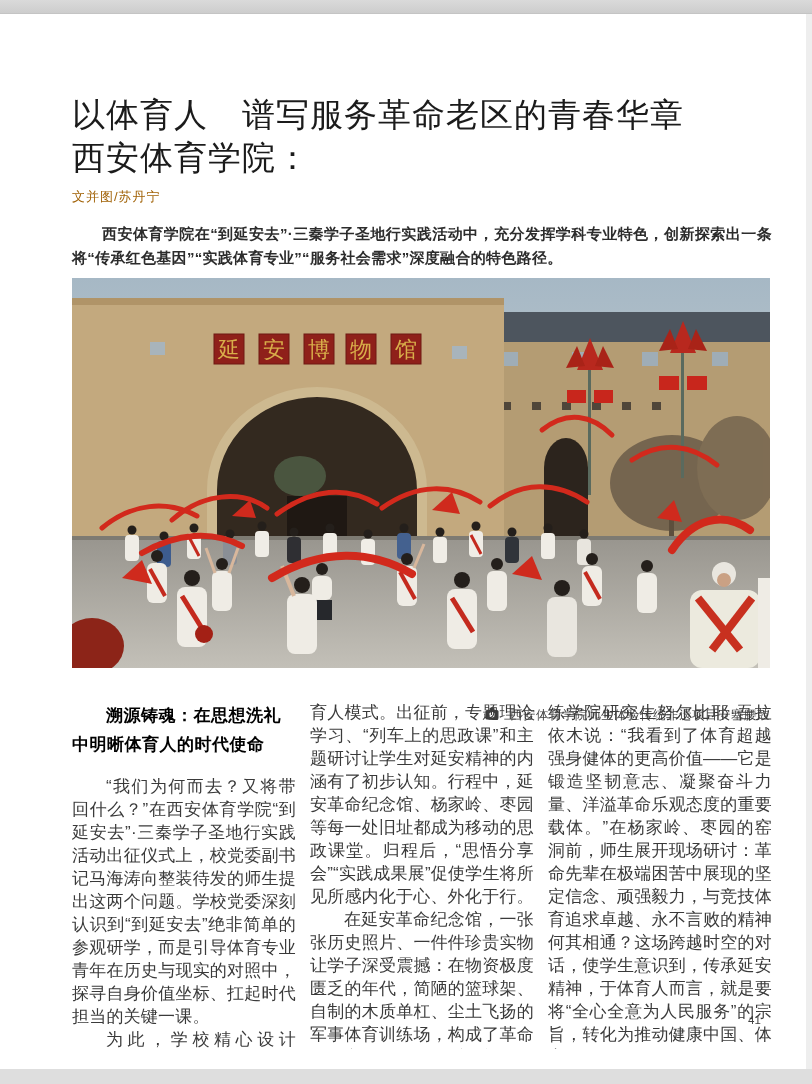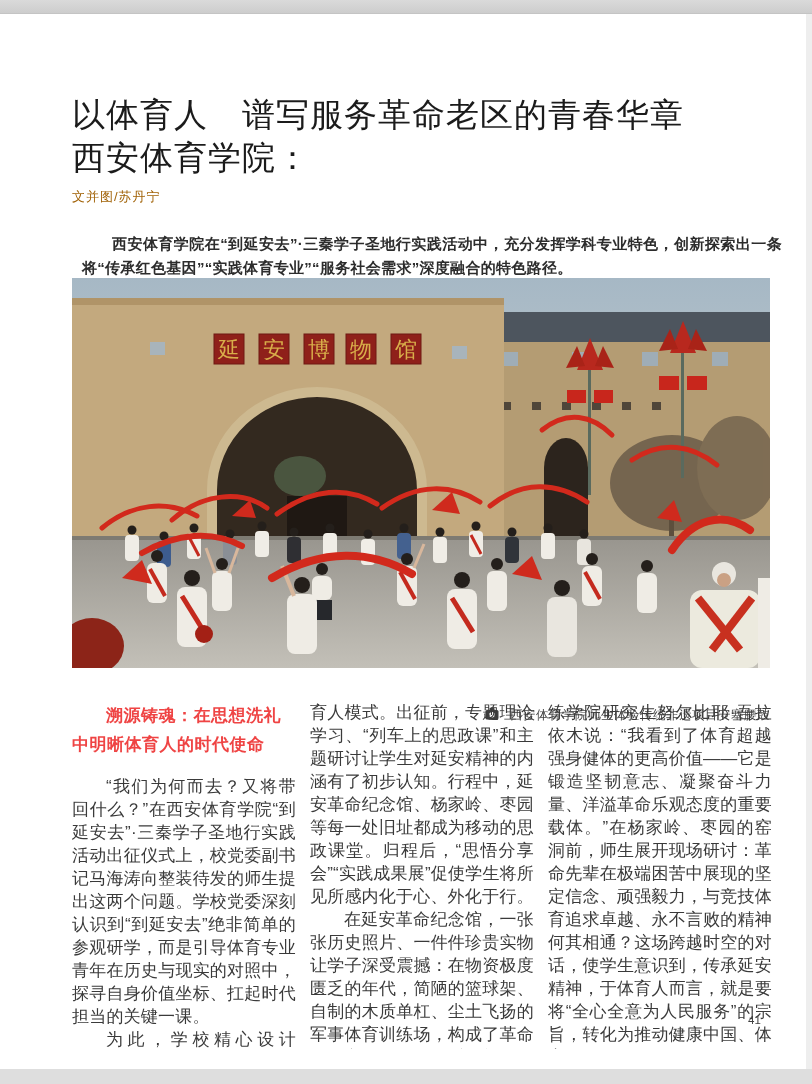--- a/index.html
+++ b/index.html
@@ -13,36 +13,36 @@
   .right-strip{position:absolute;right:0;top:14px;width:6px;height:1055px;background:#eeeeee;}
   .bottom-bar{position:absolute;left:0;top:1069px;width:812px;height:15px;background:#dedede;}
 
   .title{position:absolute;left:72px;top:94px;margin:0;
     font-family:"Liberation Serif","DejaVu Serif",serif;font-weight:400;
     font-size:33px;line-height:43px;color:#1b1b1b;letter-spacing:1px;}
   .title span{display:block;}
 
   .byline{position:absolute;left:72px;top:188px;font-size:13px;color:#a16207;letter-spacing:1px;}
 
-  .lede{position:absolute;left:72px;top:222px;width:700px;margin:10px;
+  .lede{position:absolute;left:72px;top:222px;width:700px;margin:0;
     font-size:15px;font-weight:bold;line-height:24px;color:#2c2c2c;
     text-indent:2em;text-align:justify;word-break:break-all;letter-spacing:0.3px;}
 
   .photo{position:absolute;left:72px;top:278px;width:698px;height:390px;margin:0;
     overflow:hidden;background:#b9c4cc;}
 
   .caption{position:absolute;left:72px;top:707px;width:698px;text-align:right;
     font-size:12.5px;color:#3c3c3c;letter-spacing:0.5px;}
   .caption .cam{display:inline-block;vertical-align:-1px;margin-right:7px;}
 
   .columns{position:absolute;left:72px;top:701px;width:700px;height:348px;
     display:flex;gap:14px;overflow:hidden;}
   .col{width:224px;}
   .col h2{margin:0 0 16px 0;font-family:"Liberation Serif","DejaVu Serif",serif;
-    font-size:17px;line-height:29px;color:#ef4444;text-indent:2em;font-weight:bold;letter-spacing:0.5px;}
+    font-size:17px;line-height:29px;color:#000000;text-indent:2em;font-weight:bold;letter-spacing:0.5px;}
   .col p{margin:0;font-size:17px;line-height:23px;color:#3a3a3a;
     text-align:justify;text-justify:inter-character;word-break:break-all;letter-spacing:0.2px;}
   .col p.indent{text-indent:2em;}
 
   .pagenum{position:absolute;left:748px;top:1014px;font-size:11.5px;color:#3f3f3f;}
 </style>
 </head>
 <body>
 
 <div class="top-bar"></div>

